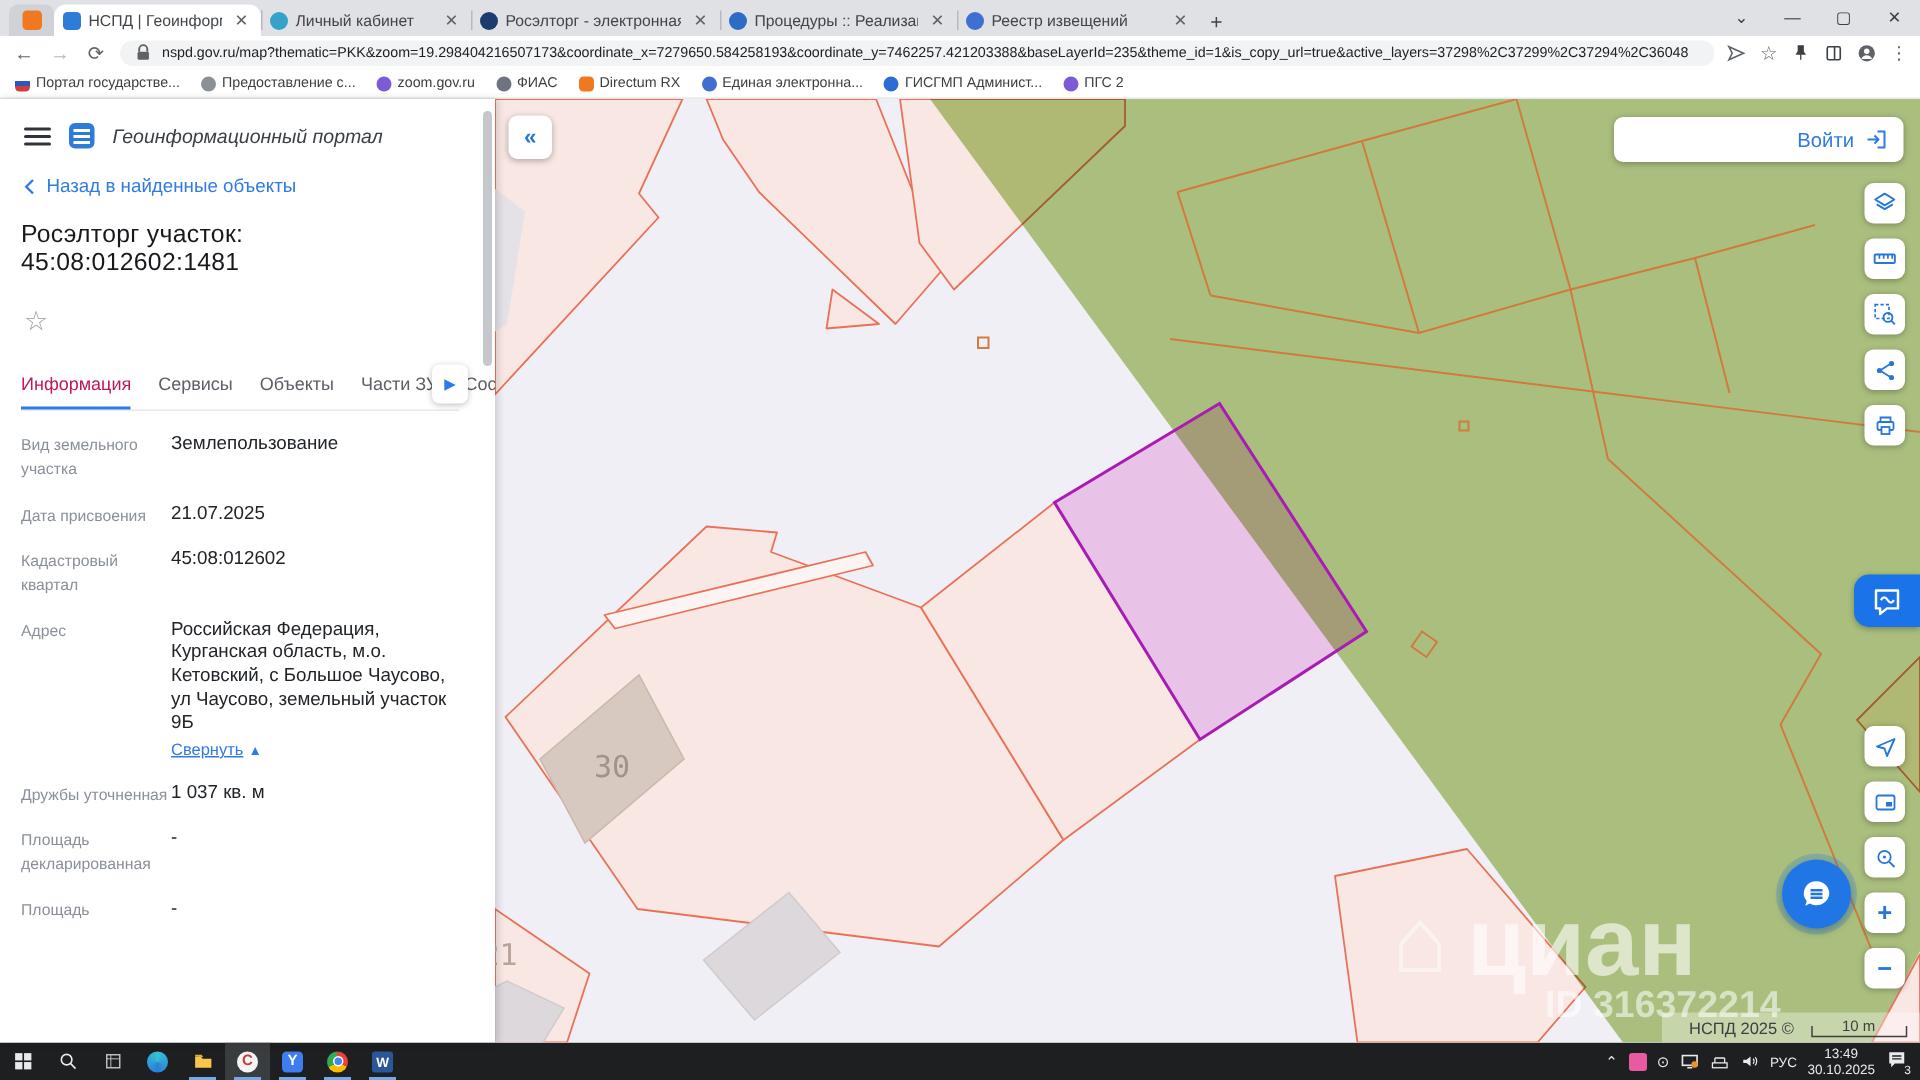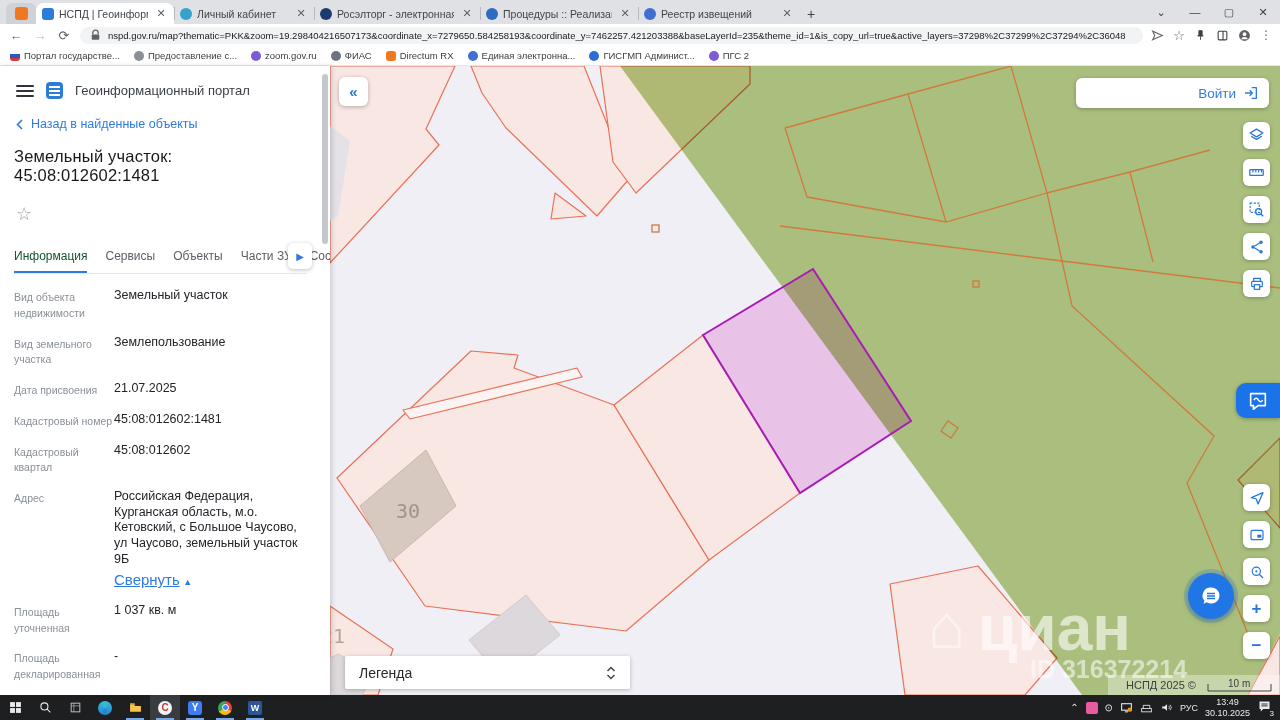--- a/index.html
+++ b/index.html
@@ -26,38 +26,38 @@
   .toolbar-right { display:flex; align-items:center; gap:9px; color:#5f6368; }
   .bookmarks { height:20px; background:#fff; display:flex; align-items:center; gap:14px; padding:0 10px; font-size:9.5px; color:#3c4043; border-bottom:1px solid #e4e6e8; white-space:nowrap; }
   .bm { display:flex; align-items:center; gap:4px; }
   .bm-dot { width:10px; height:10px; border-radius:3px; flex:none; }
 
   
   .workspace { display:flex; height:629px; position:relative; }
 
   
   .panel { width:330px; flex:none; background:#fff; position:relative; z-index:5; box-shadow:2px 0 5px rgba(0,0,0,.15); padding:12px 24px 0 14px; overflow:hidden; }
-  .panel-head { display:flex; align-items:center; gap:12px; margin:4px 0 18px 2px; }
+  .panel-head { display:flex; align-items:center; gap:12px; margin:4px 0 18px 2px;font-style:italic; }
   .burger { width:18px; display:flex; flex-direction:column; gap:3px; }
   .burger span { height:2px; background:#30343a; border-radius:1px; }
   .logo-doc { width:17px; height:17px; border-radius:4px; background:#2d7dd8; position:relative; }
   .logo-doc::after { content:""; position:absolute; left:3px; top:4px; right:3px; height:2px; background:#fff; box-shadow:0 4px 0 #fff, 0 8px 0 #fff; }
   .app-title { font-size:13px; color:#3a3f45; }
   .back-link { color:#2f7ae5; font-size:12.5px; margin:0 0 16px 2px; display:flex; gap:8px; align-items:center; }
   .page-title { font-size:16.5px; color:#17191c; margin-bottom:18px; letter-spacing:.2px; }
   .fav-btn { width:22px; height:22px; color:#9aa0a6; font-size:18px; margin:0 0 18px 2px; }
   .ptabs { display:flex; gap:18px; border-bottom:1px solid #e6e8ea; position:relative; font-size:12px; color:#5b6066; padding-right:20px; }
   .ptab { padding:6px 0 8px; white-space:nowrap; }
-  .ptab.active { color:#14532d; border-bottom:2px solid #2f7ae5; }
+  .ptab.active { color:#be185d; border-bottom:2px solid #2f7ae5; }
   .ptab-scroll { position:absolute; right:-6px; top:0; width:24px; height:26px; background:#fff; border-radius:5px; box-shadow:0 1px 4px rgba(0,0,0,.25); color:#2f7ae5; font-size:10px; display:flex; align-items:center; justify-content:center; }
   .rows { margin-top:14px; }
   .row { display:flex; margin-bottom:13px; }
   .row .lab { width:100px; flex:none; font-size:10.5px; color:#8a9099; line-height:1.5; padding-top:2px; }
   .row .val { flex:1; font-size:12.5px; color:#212529; line-height:1.25; }
-  .collapse-link { color:#2f7ae5; font-size:15px; text-decoration:underline; margin-top:4px; display:inline-block; }
+  .collapse-link { color:#2f7ae5; font-size:11px; text-decoration:underline; margin-top:4px; display:inline-block; }
   .collapse-caret { color:#2f7ae5; font-size:9px; }
   .pscroll { position:absolute; right:2px; top:4px; bottom:4px; width:6px; }
   .pscroll .thumb { position:absolute; top:4px; width:6px; height:170px; background:#c4c7cb; border-radius:3px; }
 
   
   .map { position:relative; flex:1; overflow:hidden; background:#f1eff6; }
   .map svg.base { position:absolute; inset:0; }
   .ctl { position:absolute; background:#fff; border-radius:6px; box-shadow:0 1px 4px rgba(0,0,0,.28); display:flex; align-items:center; justify-content:center; }
   .sq { width:27px; height:27px; right:10px; }
   .collapse-btn { left:9px; top:11px; width:29px; height:29px; color:#2677d6; font-size:15px; font-weight:bold; }
@@ -197,62 +197,54 @@
         </div>
       <div class="logo-doc"></div>
       <div class="app-title">Геоинформационный портал</div>
     </div>
     <div class="back-link">
       <svg width="7" height="11" viewBox="0 0 7 11">
           <path d="M6 1 L1.5 5.5 L6 10" fill="none" stroke="#2f7ae5" stroke-width="1.6"></path>
         </svg>
       <span>Назад в найденные объекты</span>
     </div>
-    <div class="page-title">Земельный участок: 45:08:012602:1481</div>
+    <div class="page-title">Росэлторг участок: 45:08:012602:1481</div>
     <div class="fav-btn">☆</div>
 
     <div class="ptabs">
       <div class="ptab active">Информация</div>
       <div class="ptab">Сервисы</div>
       <div class="ptab">Объекты</div>
       <div class="ptab">Части ЗУ</div>
       <div class="ptab">Соста</div>
       <div class="ptab-scroll">▶</div>
     </div>
 
     <div class="rows">
       <div class="row">
-          <div class="lab">Вид объекта недвижимости</div>
-          <div class="val">Земельный участок</div>
-        </div>
-      <div class="row">
           <div class="lab">Вид земельного участка</div>
           <div class="val">Землепользование</div>
         </div>
       <div class="row">
           <div class="lab">Дата присвоения</div>
           <div class="val">21.07.2025</div>
-        </div>
-      <div class="row">
-          <div class="lab">Кадастровый номер</div>
-          <div class="val">45:08:012602:1481</div>
         </div>
       <div class="row">
           <div class="lab">Кадастровый квартал</div>
           <div class="val">45:08:012602</div>
         </div>
       <div class="row">
         <div class="lab">Адрес</div>
         <div class="val"><span>Российская Федерация, Курганская область, м.о. Кетовский, с Большое Чаусово, ул Чаусово, земельный участок 9Б</span><br>
           <span class="collapse-link">Свернуть</span>
           <span class="collapse-caret">▲</span>
         </div>
       </div>
       <div class="row">
-          <div class="lab">Площадь уточненная</div>
+          <div class="lab">Дружбы уточненная</div>
           <div class="val">1 037 кв. м</div>
         </div>
       <div class="row">
           <div class="lab">Площадь декларированная</div>
           <div class="val">-</div>
         </div>
       <div class="row">
           <div class="lab">Площадь</div>
           <div class="val">-</div>
         </div>
@@ -388,26 +380,20 @@
     <div class="ctl sq zoombtn" style="top:529px">+</div>
     <div class="ctl sq zoombtn" style="top:566px">−</div>
 
     <div class="chat-fab">
       <svg width="24" height="24" viewBox="0 0 24 24">
           <path d="M12 3.5 a8.5 8 0 1 1 -4.5 14.8 l-3 1.6 1-3.2 A8 8 0 0 1 12 3.5z" fill="#fff"></path>
           <path d="M8 9.5h8 M8 12h8 M8 14.5h8" stroke="#2076e5" stroke-width="1.6"></path>
         </svg>
     </div>
 
-    <div class="legend-bar">
-      <span>Легенда</span>
-      <svg width="10" height="14" viewBox="0 0 10 14">
-          <path d="M1.5 5 L5 1.5 L8.5 5 M1.5 9 L5 12.5 L8.5 9" fill="none" stroke="#44474c" stroke-width="1.5"></path>
-        </svg>
-    </div>
   </div>
 </div>
 
 <div class="taskbar">
   <div class="tb-ico">
     <svg class="ico12" viewBox="0 0 24 24">
         <rect x="2" y="2" width="9" height="9" fill="#e8eaed"></rect>
         <rect x="13" y="2" width="9" height="9" fill="#e8eaed"></rect>
         <rect x="2" y="13" width="9" height="9" fill="#e8eaed"></rect>
         <rect x="13" y="13" width="9" height="9" fill="#e8eaed"></rect>

